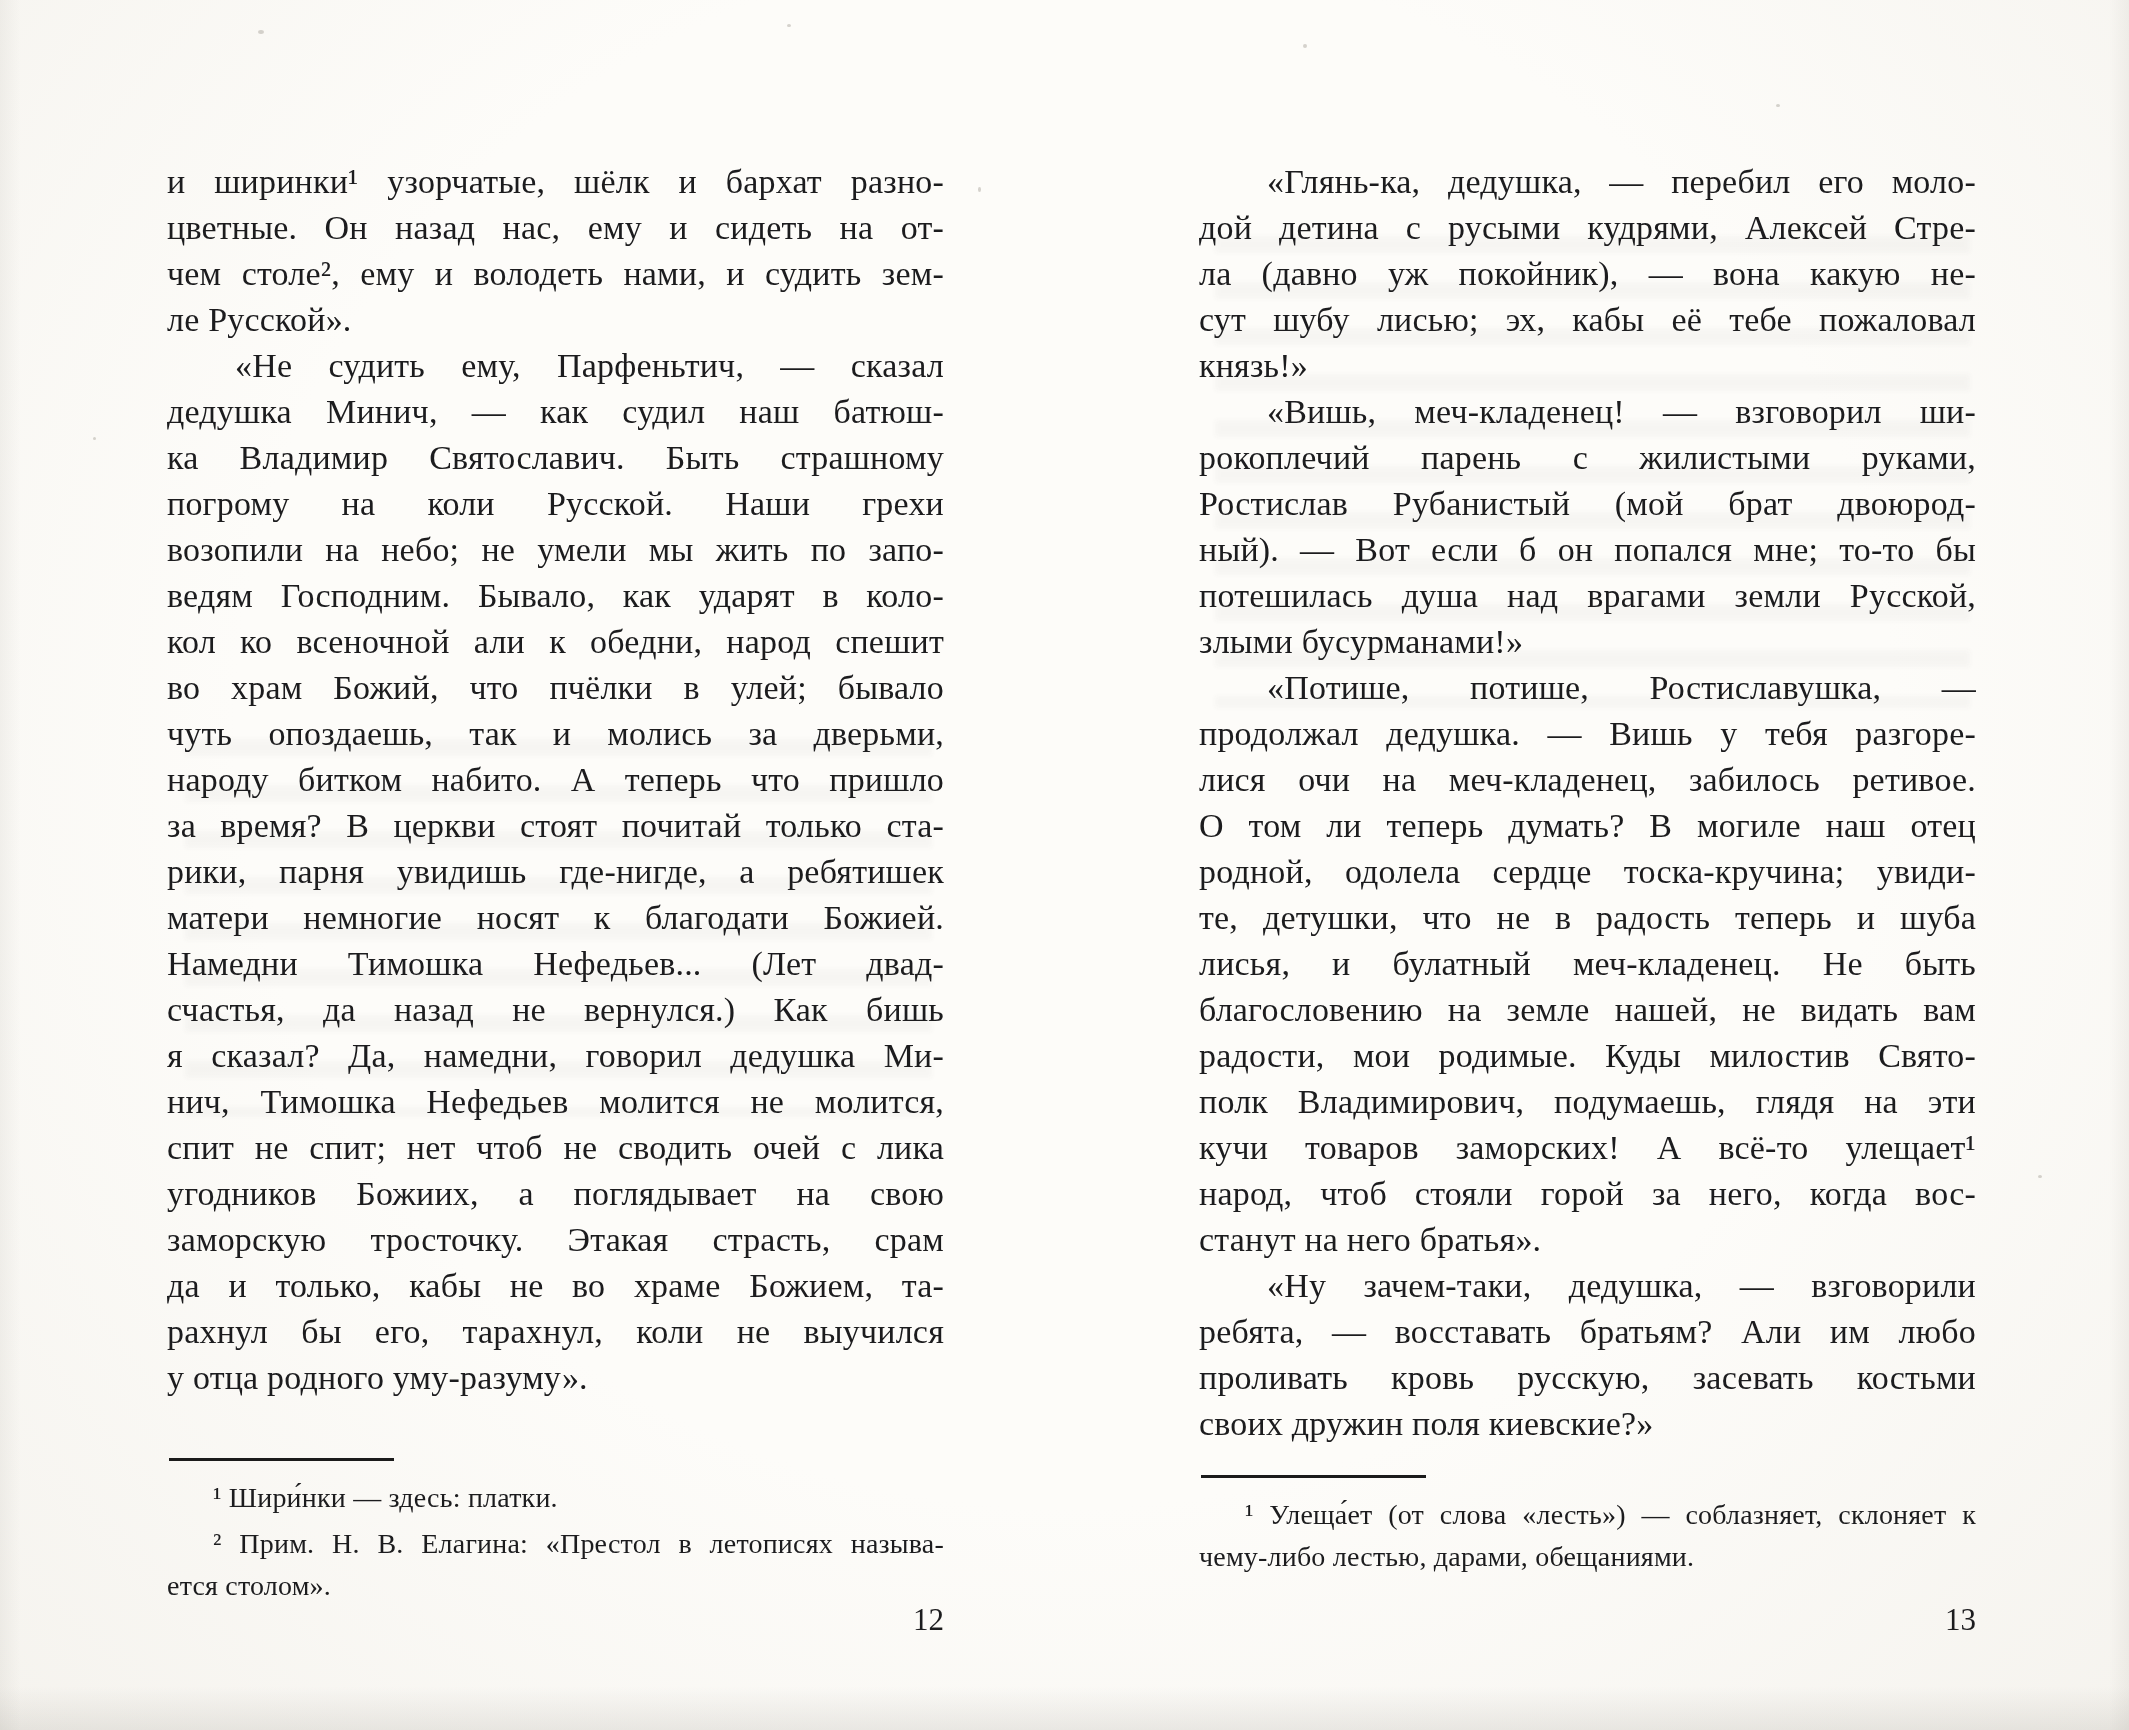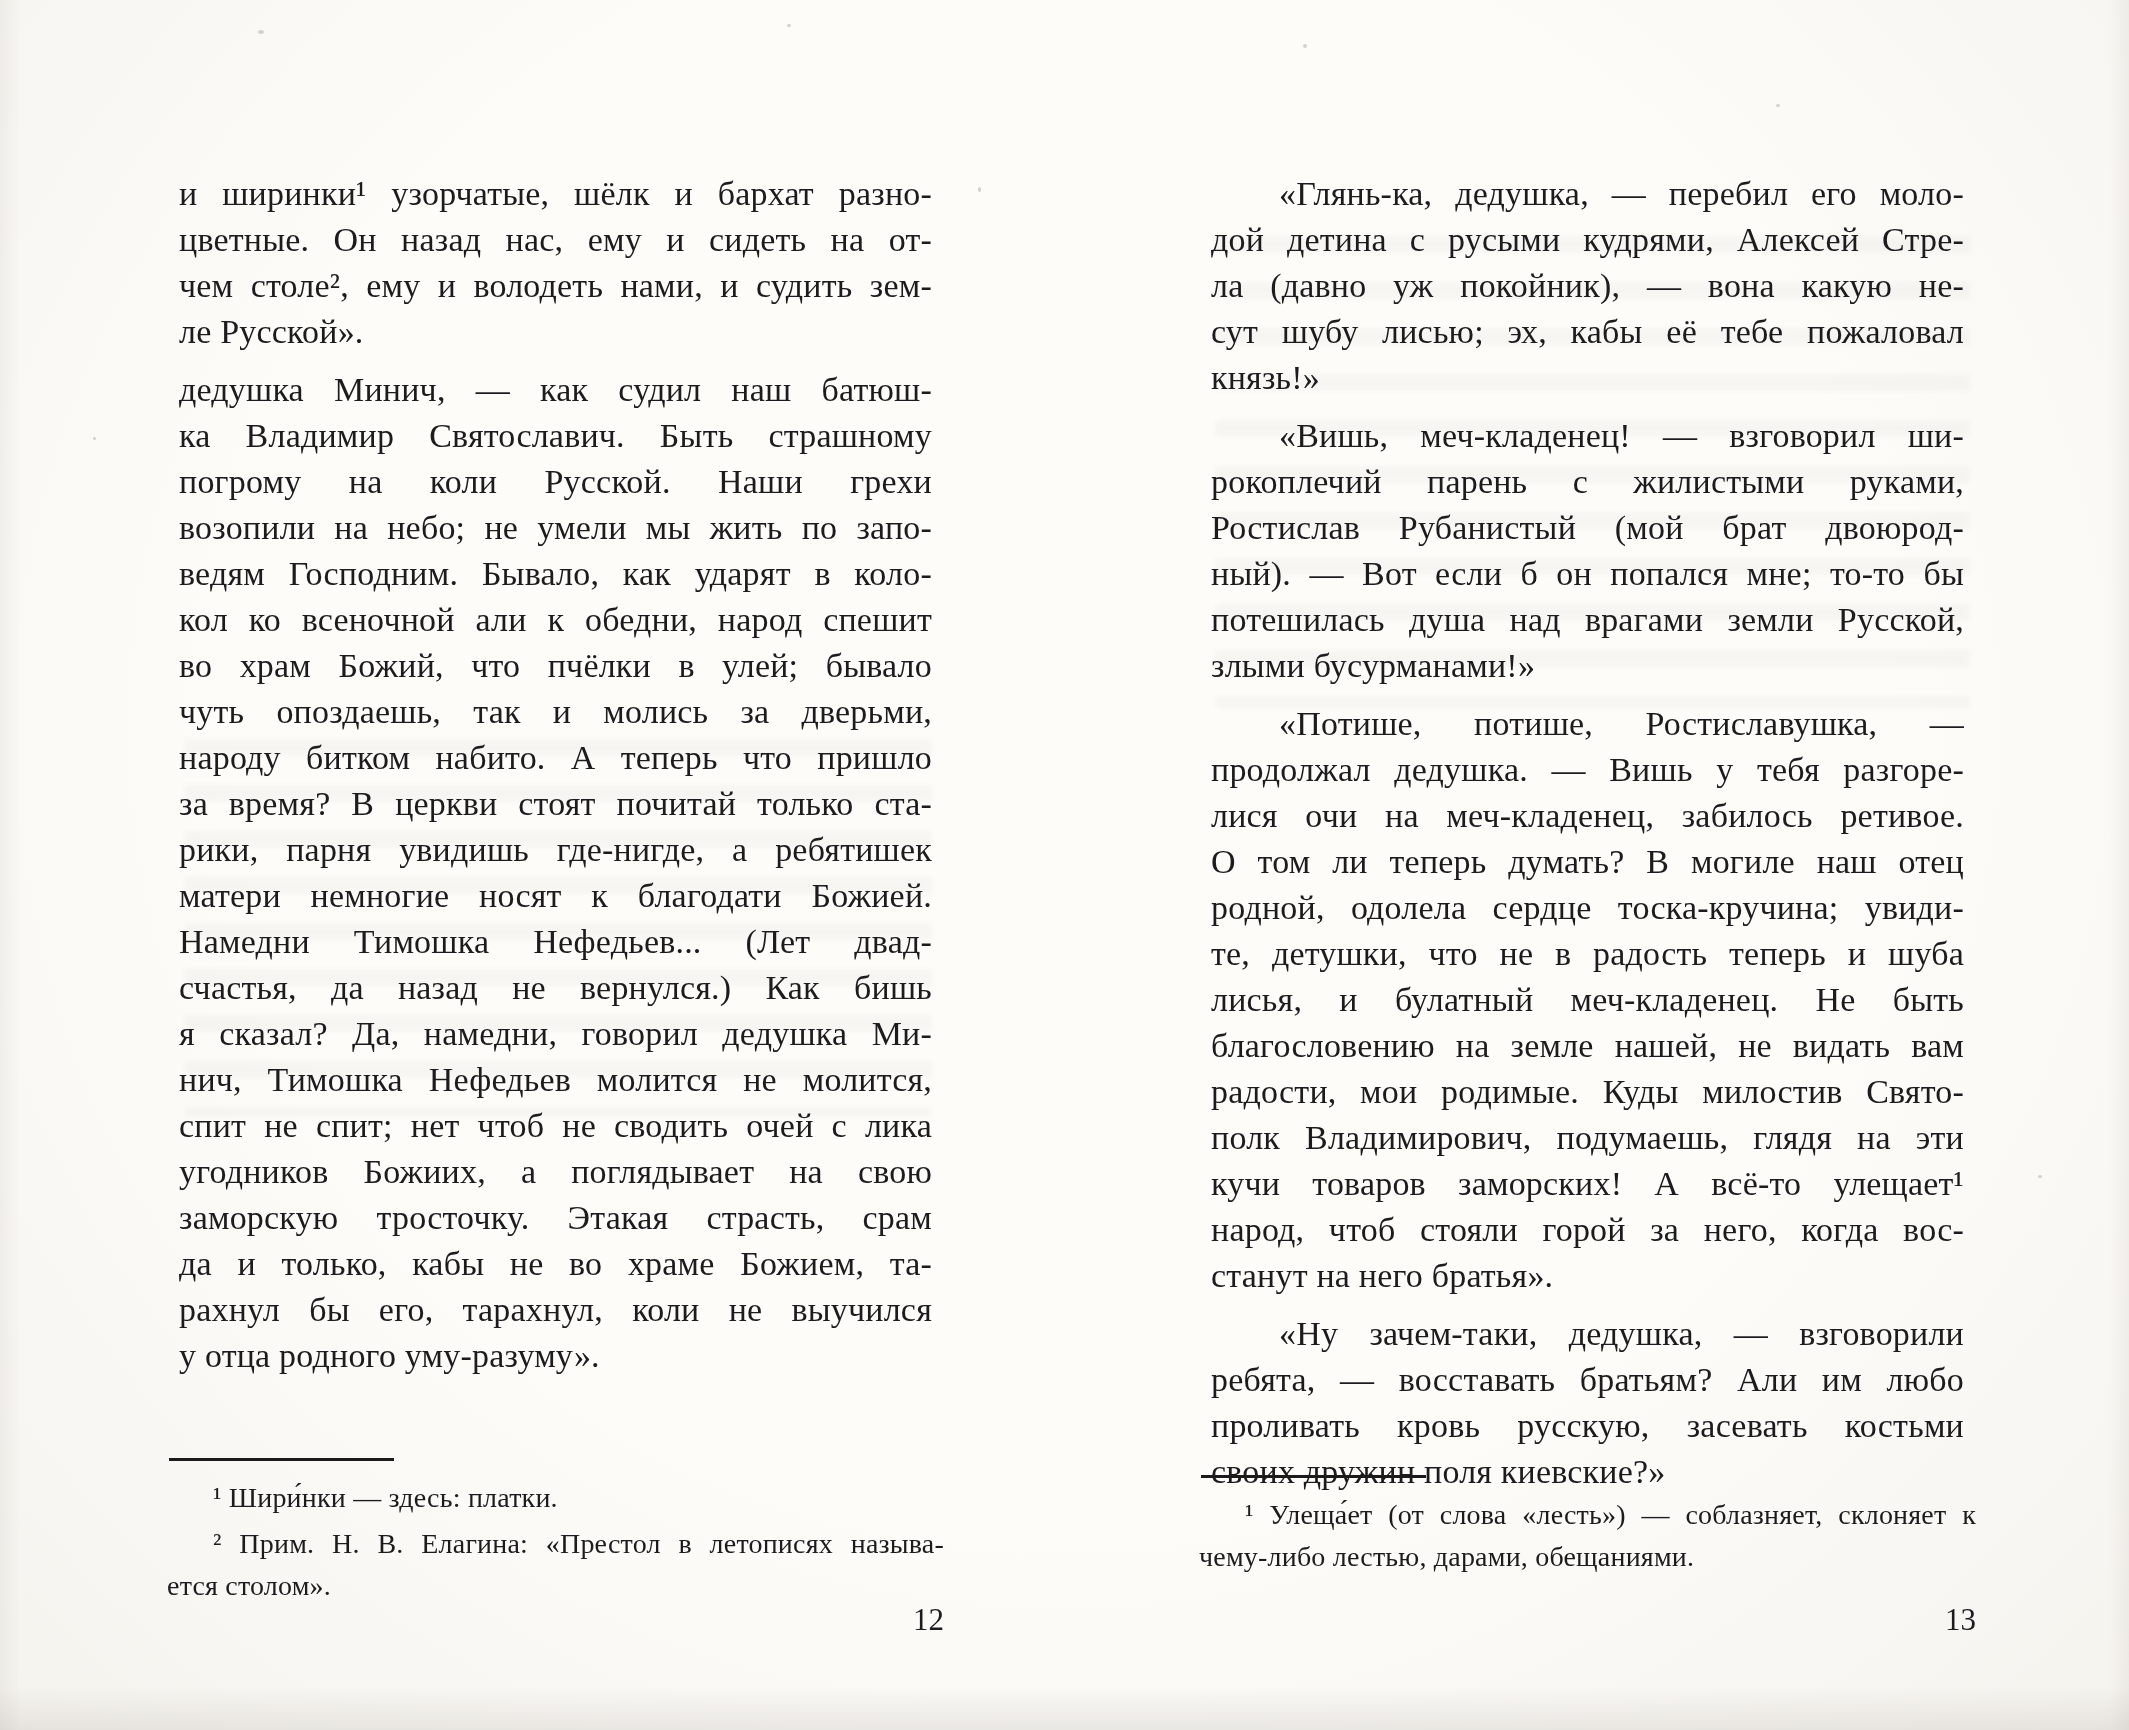--- a/index.html
+++ b/index.html
@@ -13,21 +13,21 @@
   .edge-left{position:absolute;left:0;top:0;bottom:0;width:20.5px;
     background:linear-gradient(to right, rgba(110,105,95,0.07), rgba(110,105,95,0));}
   .edge-right{position:absolute;right:0;top:0;bottom:0;width:20.5px;
     background:linear-gradient(to left, rgba(110,105,95,0.07), rgba(110,105,95,0));}
 
   .page{position:absolute;top:159px;width:777px;color:#1c1c1e;}
   .left-page{left:167px;}
   .right-page{left:1199px;}
 
   .page-body{position:absolute;top:0;left:0;width:100%;}
-  .paragraph{margin:12px;}
+  .paragraph{margin:0;}
   .line{
     font-size:34px;line-height:46px;letter-spacing:0.2px;
     text-align:justify;text-align-last:justify;white-space:normal;
   }
   .line.first{text-indent:68px;}
   .line.last{text-align-last:left;}
 
   .fn-rule{position:absolute;top:1299px;left:1.6px;width:225px;height:3.1px;background:#1b1b1b;}
   .right-page .fn-rule{top:1316px;}
   .footnotes{position:absolute;top:1318px;left:0;width:100%;}
@@ -59,20 +59,21 @@
 
   <div class="page left-page">
     <div class="page-body">
         <div class="paragraph">
           <div class="line">и ширинки¹ узорчатые, шёлк и бархат разно-</div>
           <div class="line">цветные. Он назад нас, ему и сидеть на от-</div>
           <div class="line">чем столе², ему и володеть нами, и судить зем-</div>
           <div class="line last">ле Русской».</div>
         </div>
         <div class="paragraph">
+          <div class="line first">«Не судить ему, Парфеньтич, — сказал</div>
           <div class="line">дедушка Минич, — как судил наш батюш-</div>
           <div class="line">ка Владимир Святославич. Быть страшному</div>
           <div class="line">погрому на коли Русской. Наши грехи</div>
           <div class="line">возопили на небо; не умели мы жить по запо-</div>
           <div class="line">ведям Господним. Бывало, как ударят в коло-</div>
           <div class="line">кол ко всеночной али к обедни, народ спешит</div>
           <div class="line">во храм Божий, что пчёлки в улей; бывало</div>
           <div class="line">чуть опоздаешь, так и молись за дверьми,</div>
           <div class="line">народу битком набито. А теперь что пришло</div>
           <div class="line">за время? В церкви стоят почитай только ста-</div>

